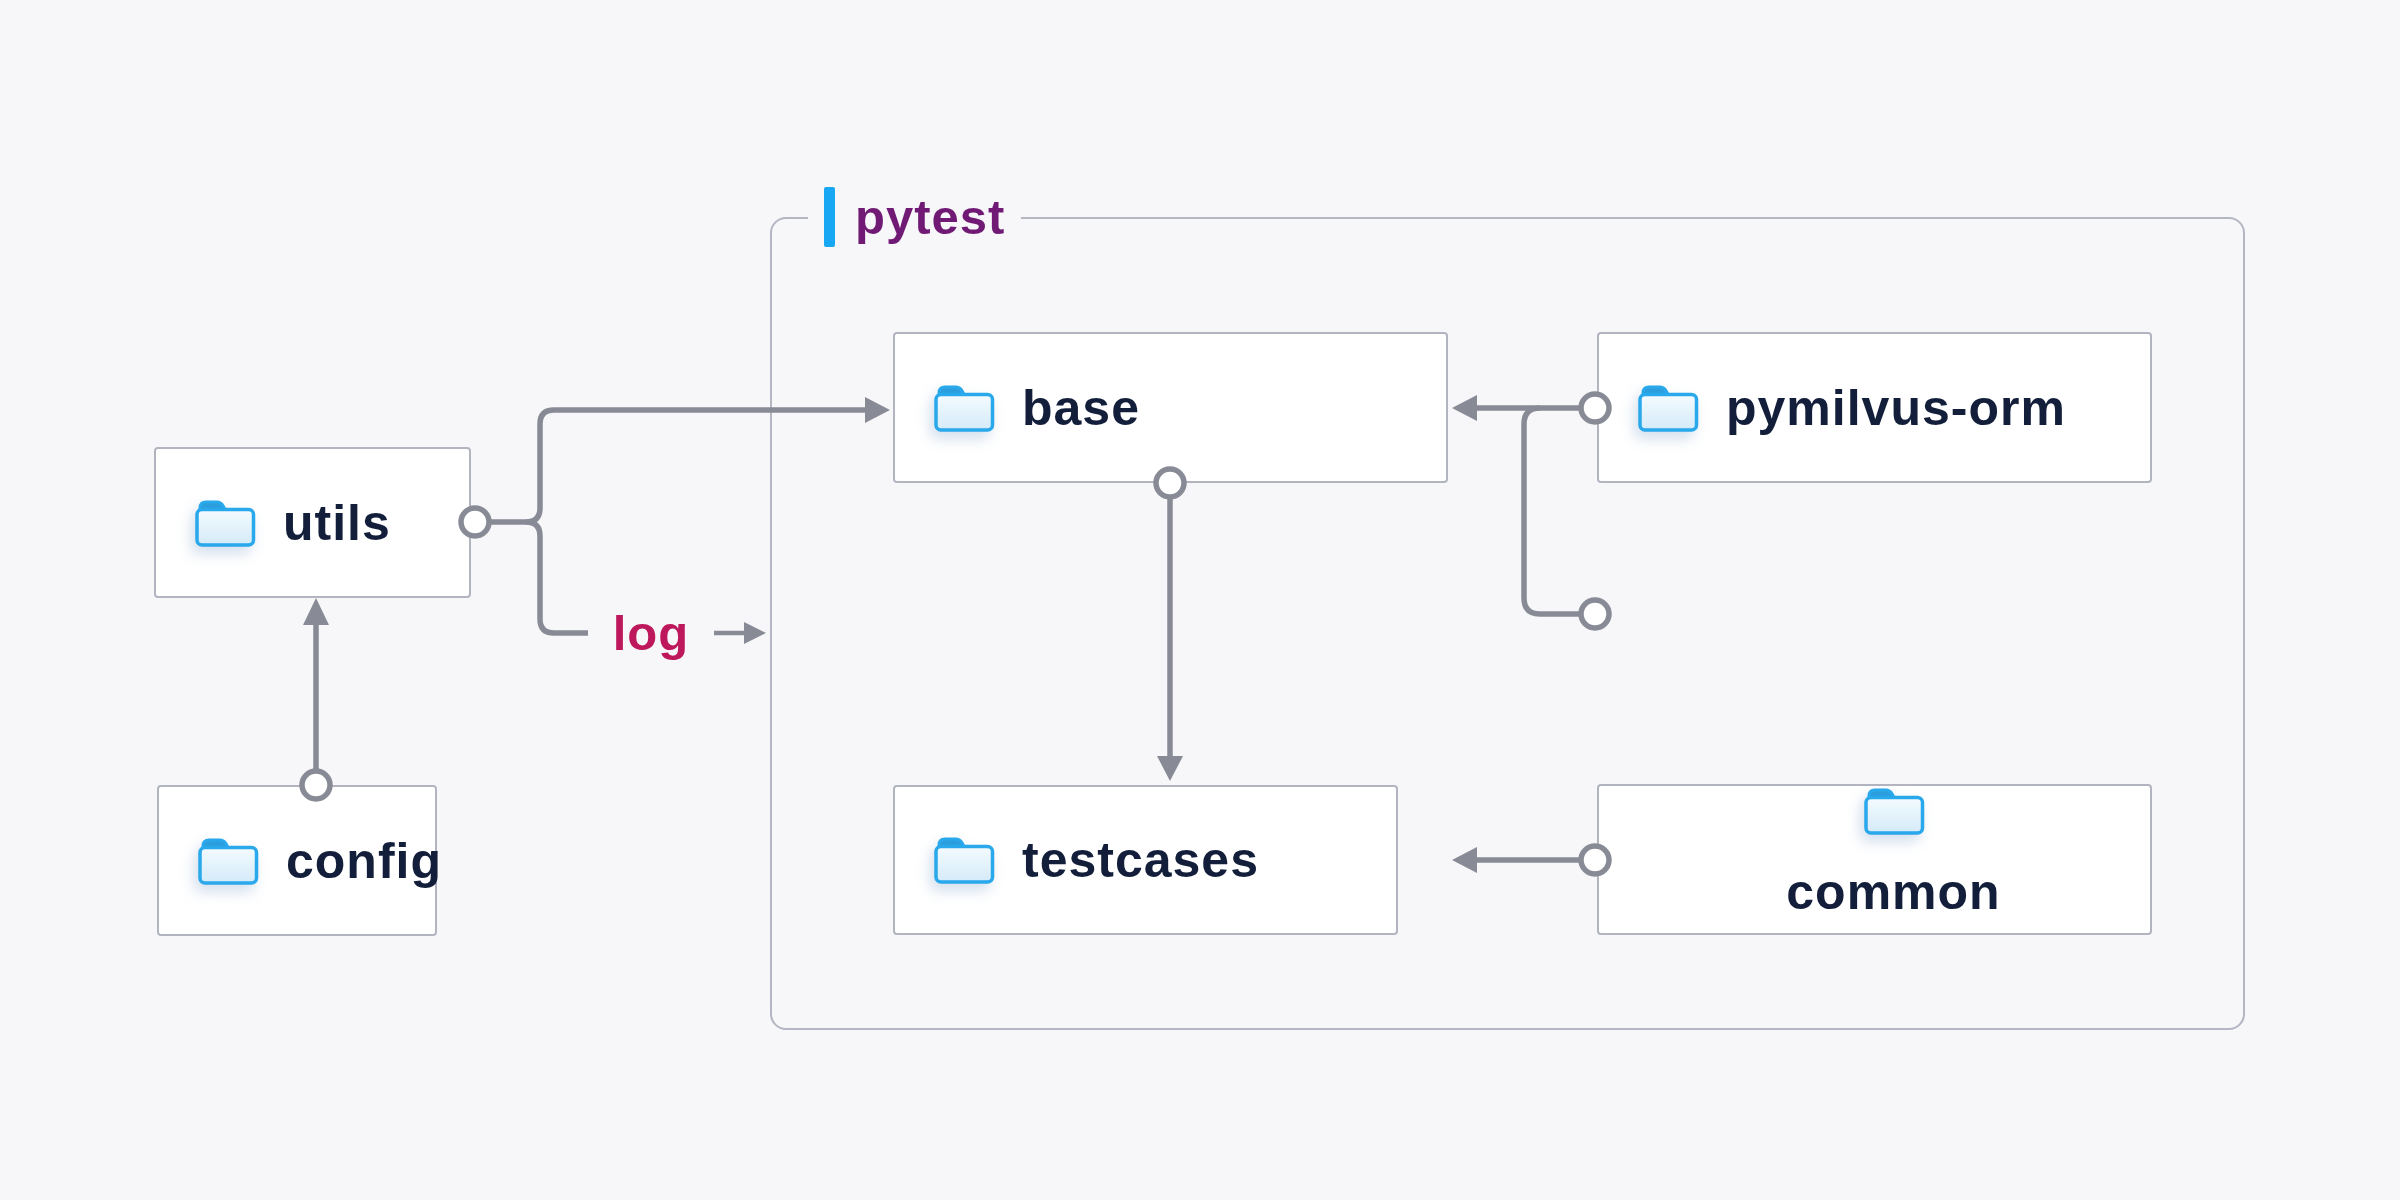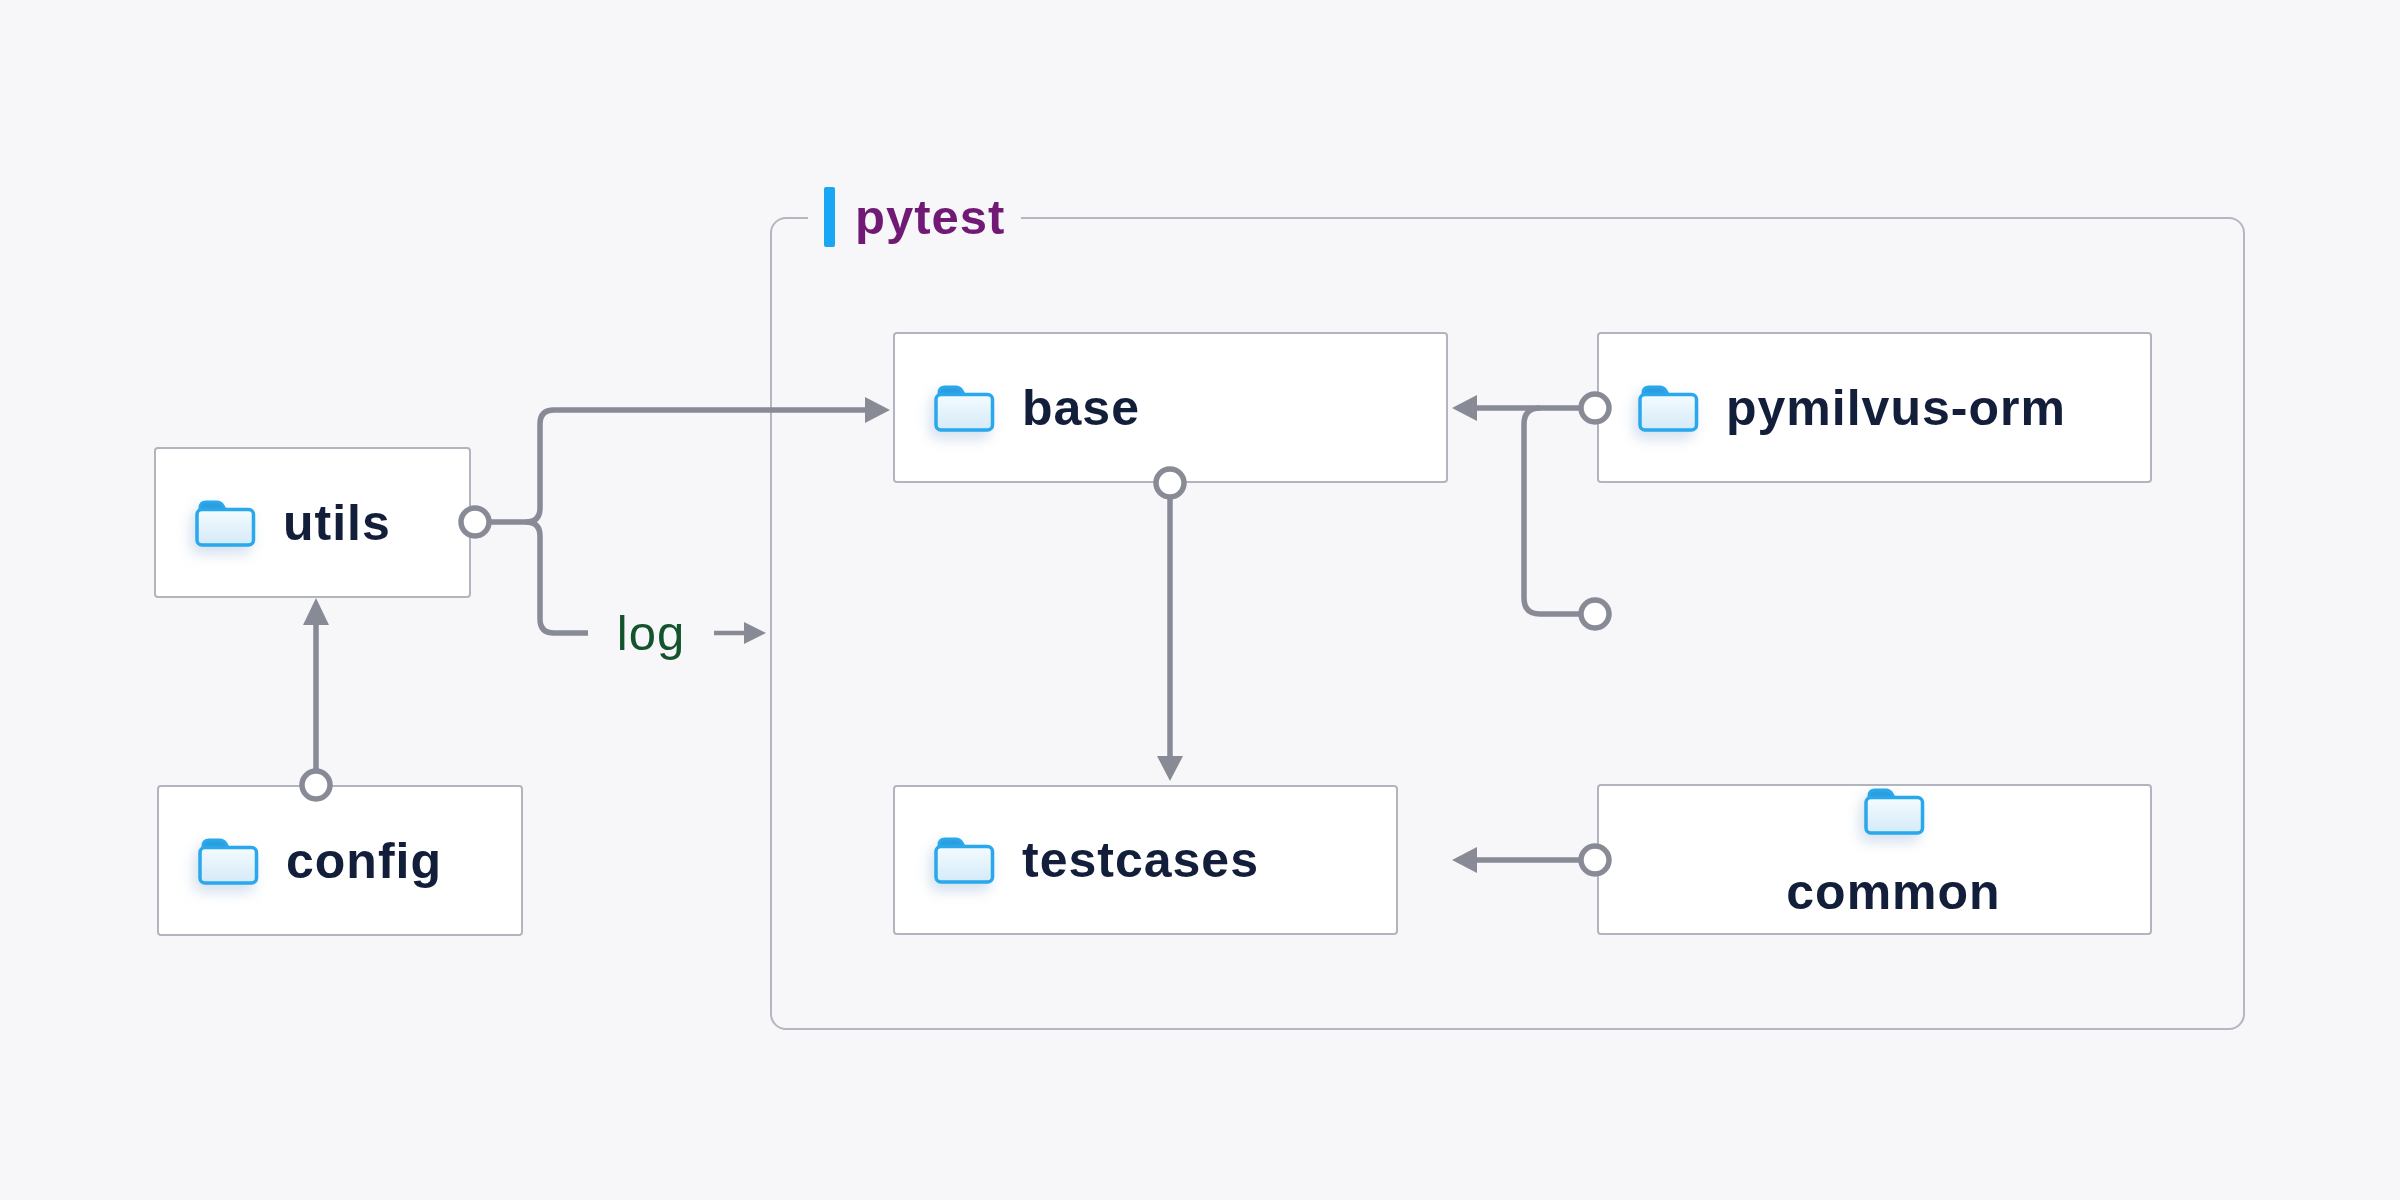--- a/index.html
+++ b/index.html
@@ -69,21 +69,21 @@
     letter-spacing: 1px;
     white-space: nowrap;
   }
   .folder { display: block; }
   .folder svg {
     display: block;
     filter: drop-shadow(-4px 7px 7px rgba(110, 150, 195, 0.30));
   }
 
   .node-utils        { left: 154px;  top: 447px; width: 317px; height: 151px; }
-  .node-config       { left: 157px;  top: 785px; width: 366px; height: 151px; text-align: right; }
+  .node-config       { left: 157px;  top: 785px; width: 280px; height: 151px; text-align: right; }
   .node-base         { left: 893px;  top: 332px; width: 555px; height: 151px; }
   .node-pymilvus-orm { left: 1597px; top: 332px; width: 555px; height: 151px; }
   .node-check        { left: 1597px; top: 540px; width: 555px; height: 148px; }
   .node-testcases    { left: 893px;  top: 785px; width: 505px; height: 150px; }
   .node-common       { left: 1597px; top: 784px; width: 555px; height: 151px; flex-direction: column; }
 
   
   .edges-svg {
     position: absolute;
     left: 0; top: 0;
@@ -98,22 +98,22 @@
   }
   .edge-head { fill: #888b96; stroke: none; }
   .edge-dot  { fill: #ffffff; stroke: #888b96; stroke-width: 5.5; }
 
   
   .log-label {
     position: absolute;
     left: 651px; top: 633px;
     transform: translate(-50%, -50%);
     font-size: 49px;
-    font-weight: 400;
-    color: #14532d;
+    font-weight: 700;
+    color: #be185d;
     letter-spacing: 1px;
     z-index: 6;
   }
 
   .defs-svg { position: absolute; width: 0; height: 0; }
 </style>
 </head>
 <body>
 
 <div class="canvas">

